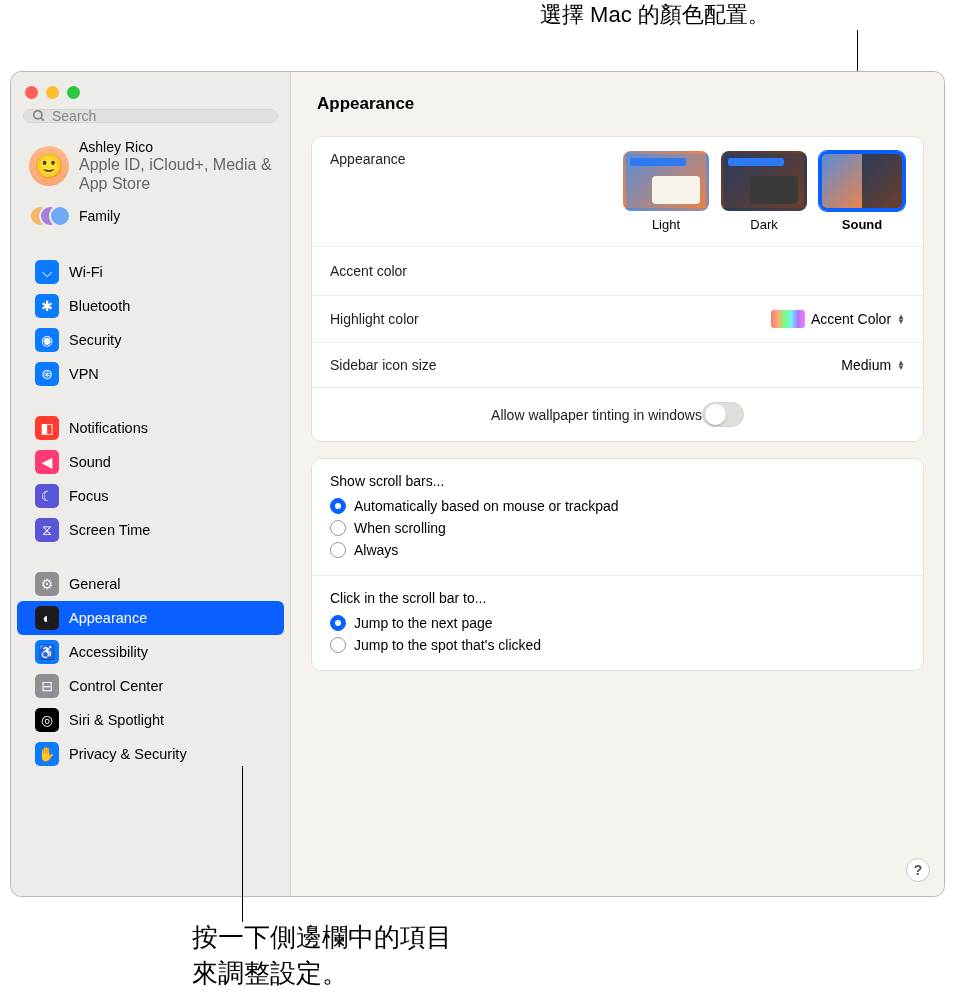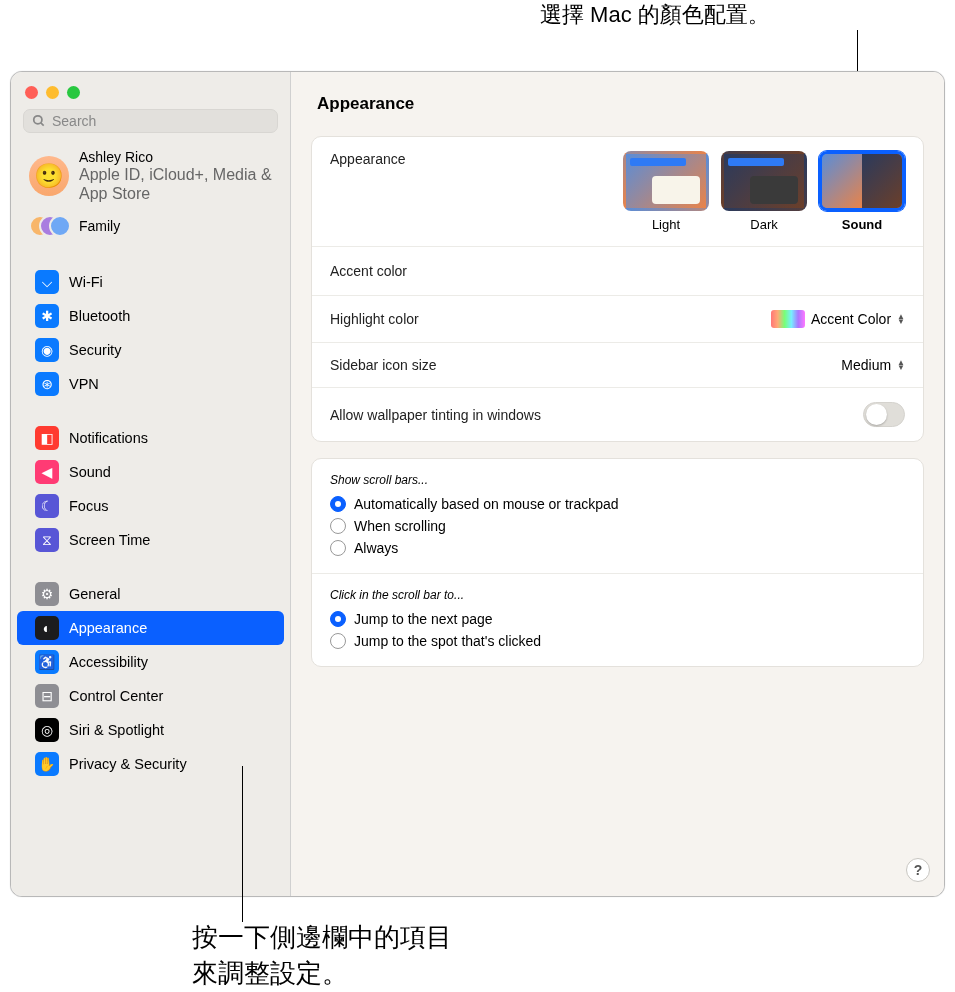--- a/index.html
+++ b/index.html
@@ -51,21 +51,21 @@
   display: flex;
   gap: 8px;
   padding: 14px 14px 10px 14px;
 }
 .dot { width: 13px; height: 13px; border-radius: 50%; }
 .red { background: #ff5f57; }
 .yellow { background: #febc2e; }
 .green { background: #28c840; }
 .search {
   margin: 0 12px 12px 12px;
-  height: 24px;
+  height: 14px;
   border-radius: 7px;
   background: #e2e0dc;
   display: flex;
   align-items: center;
   padding: 0 8px;
   color: #888;
   border: 1px solid #d8d6d2;
 }
 .search svg { margin-right: 6px; }
 .profile {
@@ -126,21 +126,21 @@
   border-radius: 10px;
   padding: 0;
 }
 .row {
   display: flex;
   justify-content: space-between;
   align-items: center;
   padding: 14px 18px;
   border-bottom: 1px solid #ecebe7;
 }
-.row:last-child { border-bottom: none; }
+.row:last-child { border-bottom: none; justify-content: center; }
 .row .lbl { font-size: 14px; color: #222; }
 .appearance-opts { display:flex; gap: 12px; align-items:flex-start; }
 .app-opt { text-align:center; }
 .app-thumb {
   width: 86px; height: 60px; border-radius: 8px;
   background: linear-gradient(135deg,#5a8dd8,#e8834a);
   border: 3px solid transparent;
   position: relative;
   overflow: hidden;
 }
@@ -168,21 +168,21 @@
   display:flex; align-items:center; gap: 6px;
   font-size: 14px;
 }
 .chev { display:inline-flex; flex-direction:column; line-height:5px; font-size:8px; color:#555;}
 .toggle {
   width: 42px; height: 25px; background:#e0ded9; border-radius:20px; position:relative;
   border:1px solid #d5d3ce;
 }
 .toggle .knob { position:absolute; top:1px; left:2px; width:21px; height:21px; background:#fff; border-radius:50%; box-shadow:0 1px 2px rgba(0,0,0,0.25);}
 .radio-section { padding: 14px 18px; }
-.radio-title { font-size: 12px; margin-bottom: 6px; font-style: italic; }
+.radio-title { font-size: 14px; margin-bottom: 6px; }
 .radio-opt { display:flex; align-items:center; gap:8px; padding:3px 0; font-size:14px;}
 .radio { width:16px; height:16px; border-radius:50%; border:1px solid #999; background:#fff; display:flex; align-items:center; justify-content:center;}
 .radio.checked { border-color:#0a60ff; background:#0a60ff;}
 .radio.checked::after { content:''; width:6px; height:6px; background:#fff; border-radius:50%;}
 .help-btn { position:absolute; bottom:14px; right:14px; width:24px; height:24px; border-radius:50%; background:#fff; border:1px solid #c8c6c1; display:flex; align-items:center; justify-content:center; font-weight:700; color:#555;}
 .line-bottom { position:absolute; top:766px; left:242px; width:1px; height:156px; background:#000;}
 .annotation-bottom { position:absolute; top:919px; left:192px; font-size:26px; line-height:1.4;}
 </style>
 </head>
 <body>

